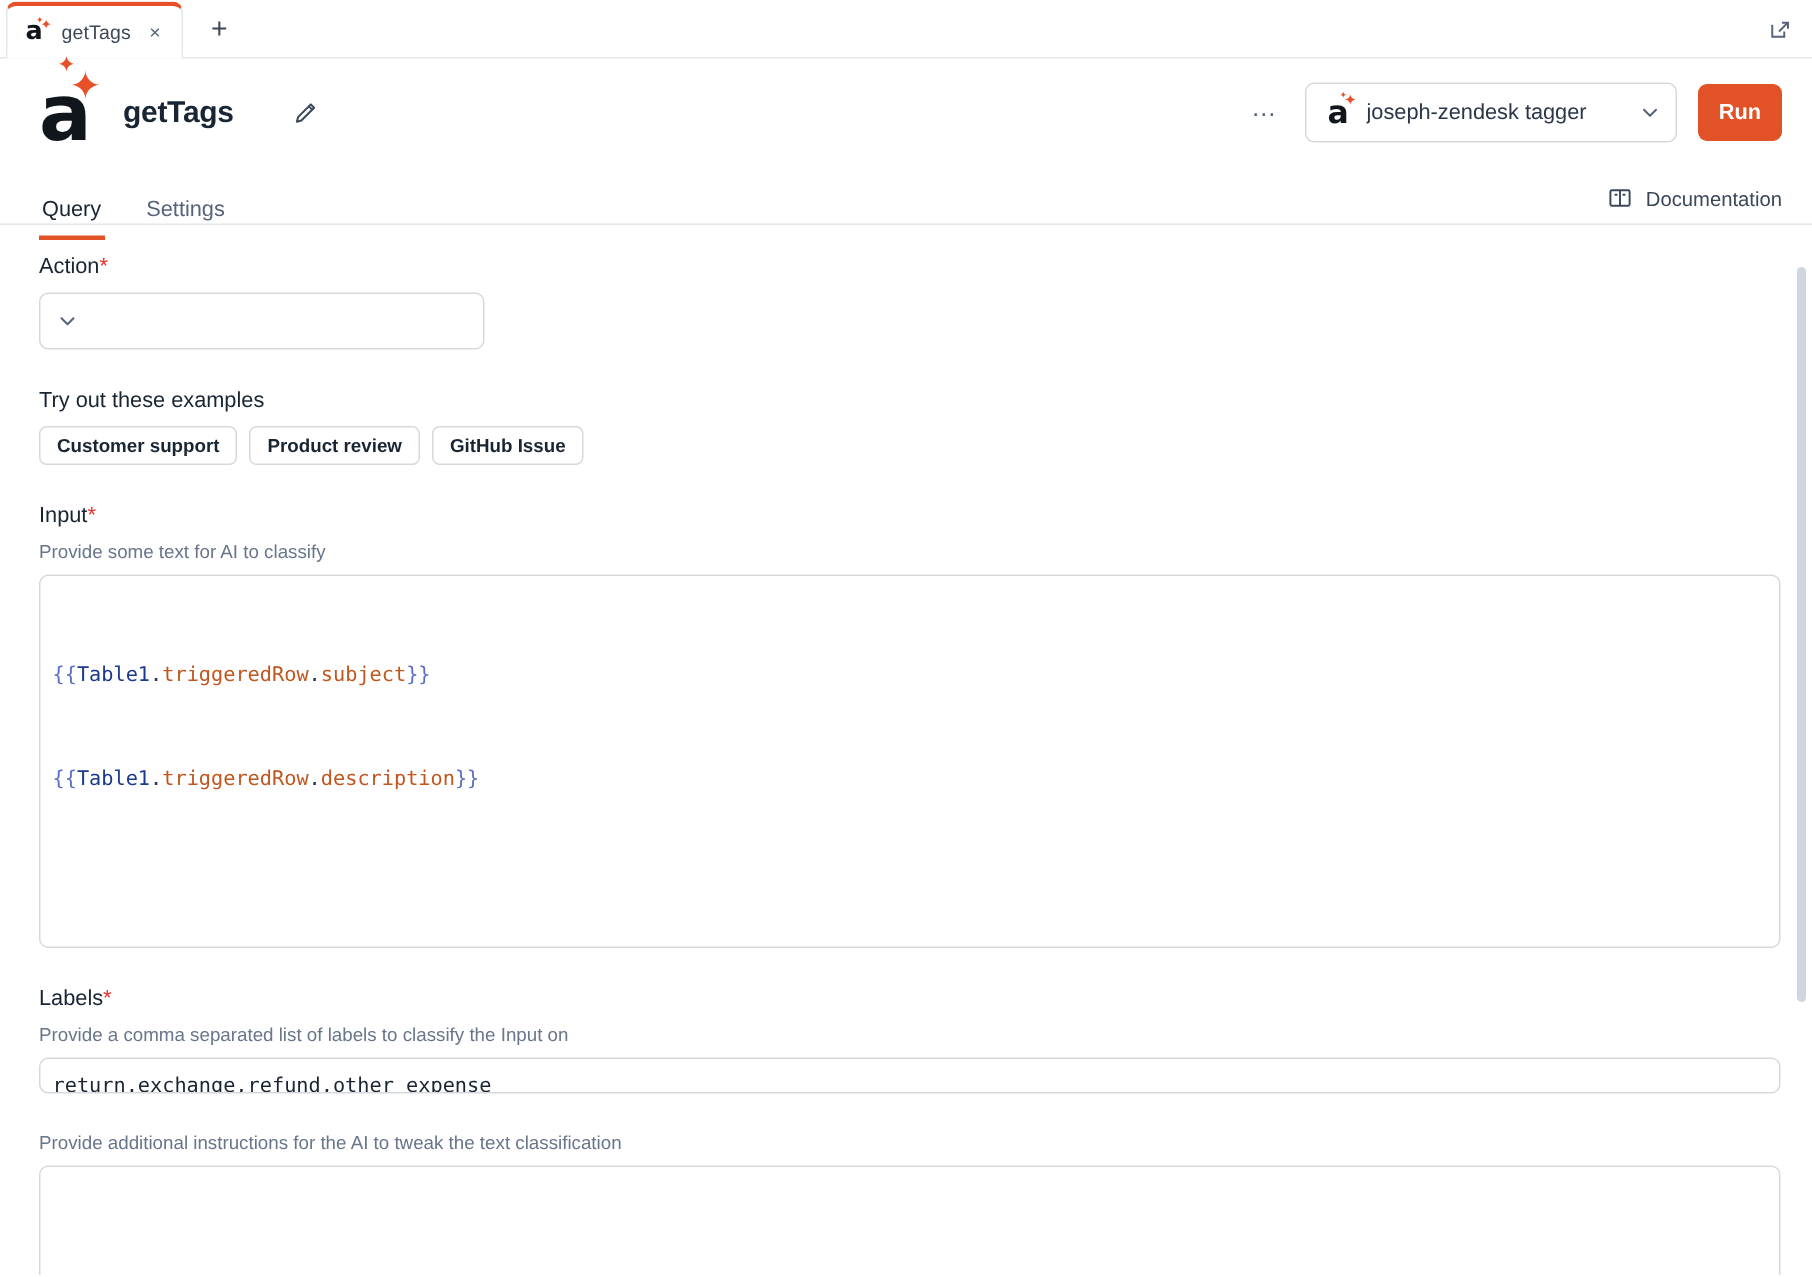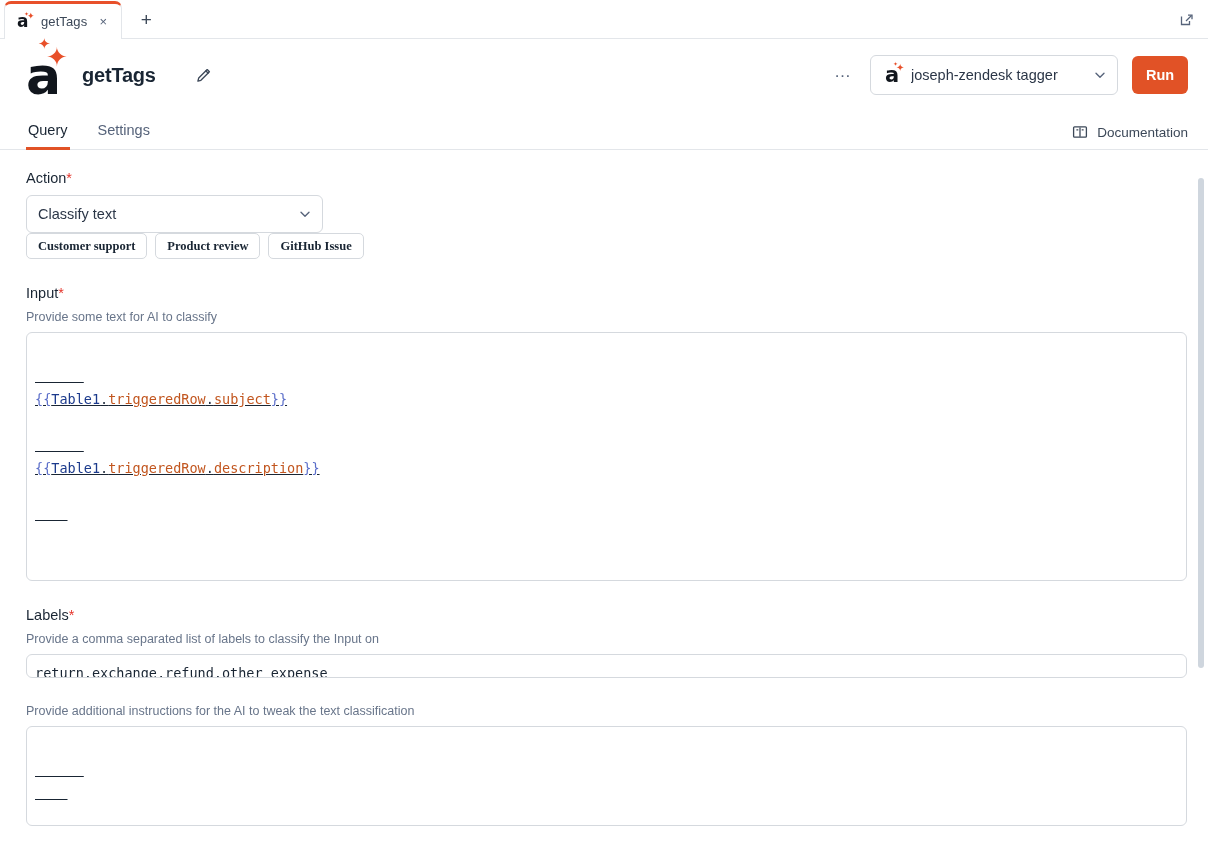--- a/index.html
+++ b/index.html
@@ -159,21 +159,21 @@
     border-bottom: 1px solid #e3e6ea;
     position: relative;
   }
   .ui-tab {
     font-size: 14.5px;
     color: #56637a;
     padding: 0 2px 9px 2px;
     margin-right: 26px;
     border-bottom: 3px solid transparent;
     position: relative;
-    top: 1px;
+    top: 11px;
   }
   .ui-tab.active {
     color: #192533;
     border-bottom-color: #e15226;
   }
   .doc-link {
     margin-left: auto;
     display: flex;
     align-items: center;
     gap: 9px;
@@ -225,38 +225,37 @@
     height: 26px;
     border: 1px solid #d5d9de;
     border-radius: 5px;
     background: #fff;
     padding: 0 11px;
     display: flex;
     align-items: center;
     font-size: 12.5px;
     font-weight: 700;
     color: #192533;
-    font-family: Liberation Serif, serif;
+    font-family: Liberation Sans, sans-serif;
     cursor: pointer;
     white-space: nowrap;
   }
 
   .label-gap { margin-top: 26px; }
 
   .code-area {
     border: 1px solid #d5d9de;
     border-radius: 6px;
     background: #ffffff;
     padding: 9px 8px 8px 8px;
     font-family: "DejaVu Sans Mono", monospace;
     font-size: 13.5px;
     line-height: 23px;
     overflow: hidden;
     white-space: pre;
-    text-decoration: underline;
   }
   .code-area.tall { height: 249px; }
   .code-area.one { height: 24px; padding-top: 7px; line-height: 22px; }
   .code-area.instr { height: 100px; }
 
   .tok-brace { color: #5b6ec9; }
   .tok-obj   { color: #1b3a8c; }
   .tok-dot   { color: #2b3647; }
   .tok-prop  { color: #c2561f; }
   .mono-dark { color: #192533; }
@@ -350,29 +349,29 @@
   </div>
 </div>
 
 <div class="body-scroll">
 
   <div class="field">
     <div class="field-label">
       <span>Action</span><span class="req">*</span>
     </div>
     <div class="select-box">
-      <span class="sel-val">Classify text</span>
       <span>
         <svg width="14" height="14" viewBox="0 0 14 14" fill="none" stroke="#56637a" stroke-width="1.35" stroke-linecap="round" stroke-linejoin="round">
             <path d="M3 5.2l4 4 4-4"></path>
           </svg>
       </span>
     </div>
   </div>
 
+  <div class="examples-title">Try out these examples</div>
   <div class="chips">
     <button class="chip">Customer support</button>
     <button class="chip">Product review</button>
     <button class="chip">GitHub Issue</button>
   </div>
 
   <div class="field label-gap">
     <div class="field-label">
       <span>Input</span><span class="req">*</span>
     </div>

